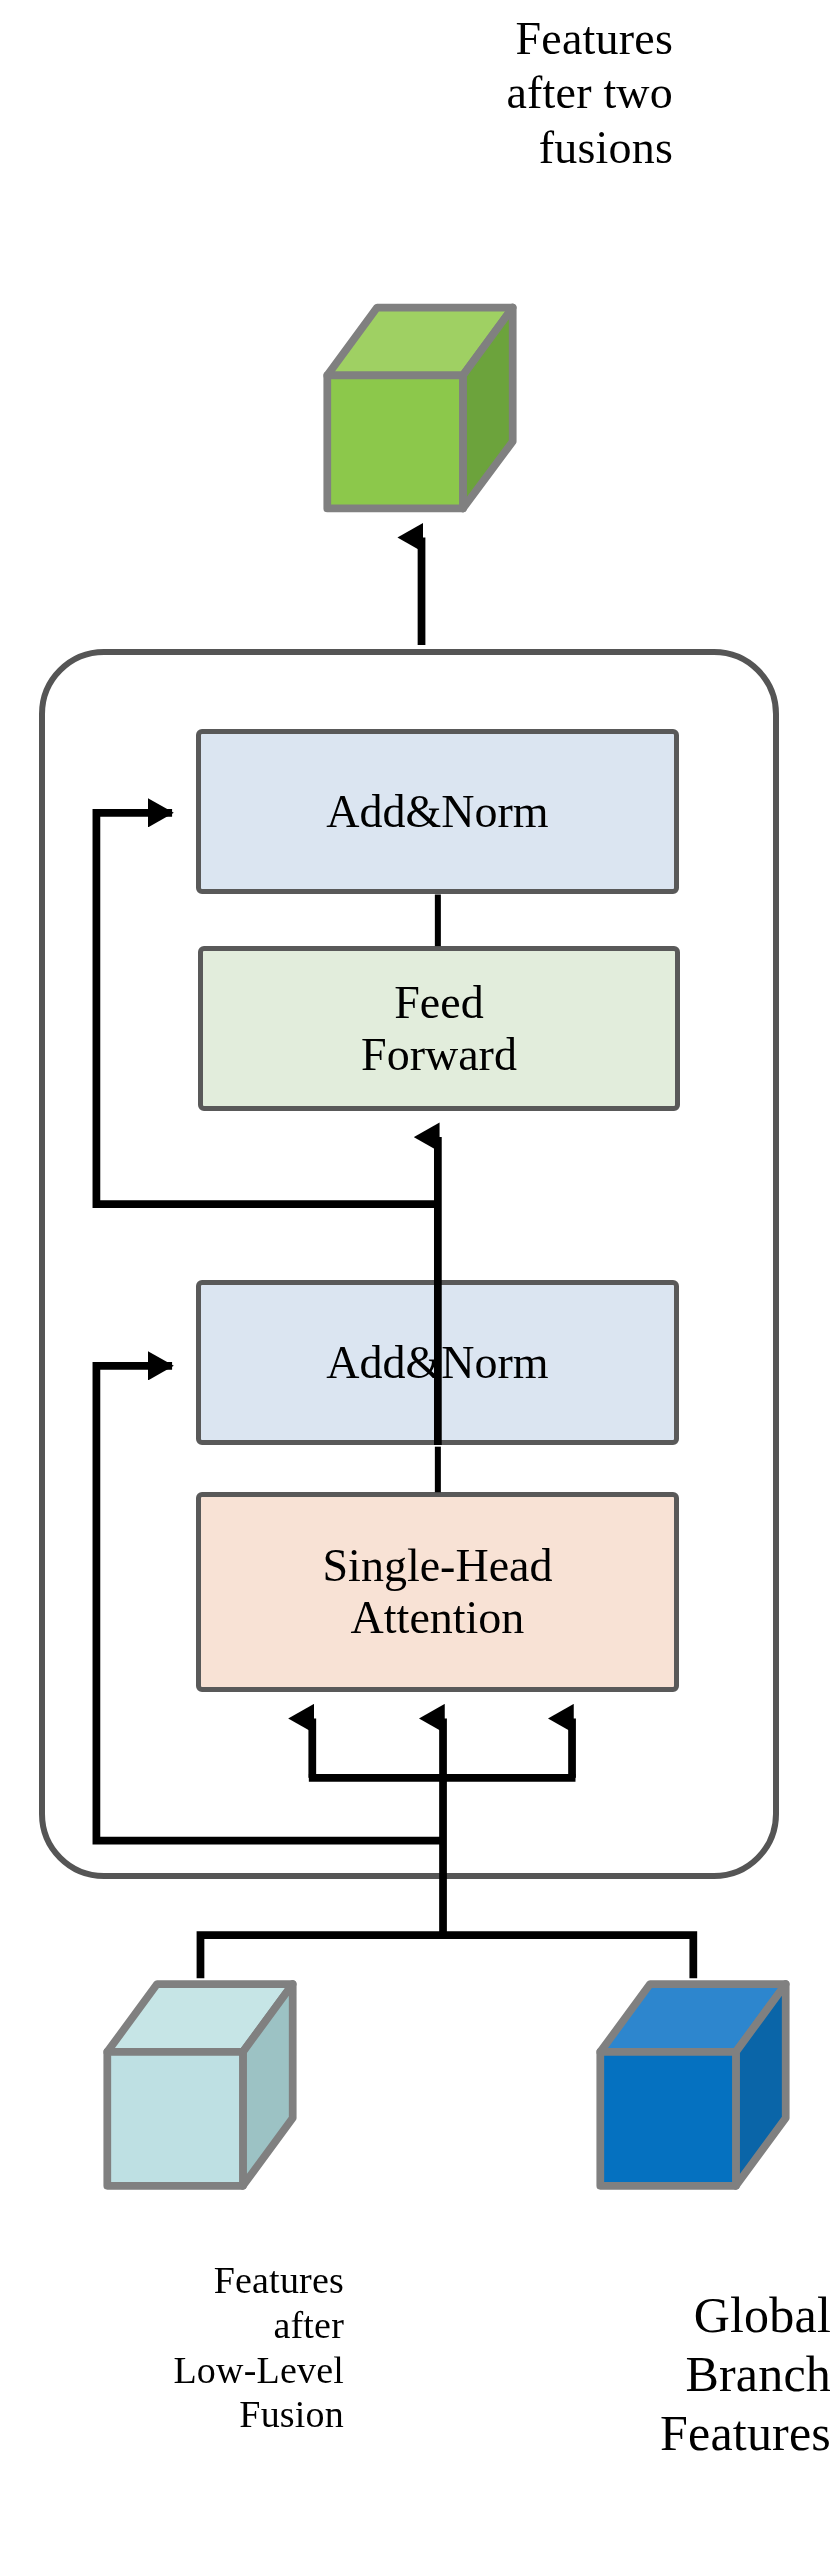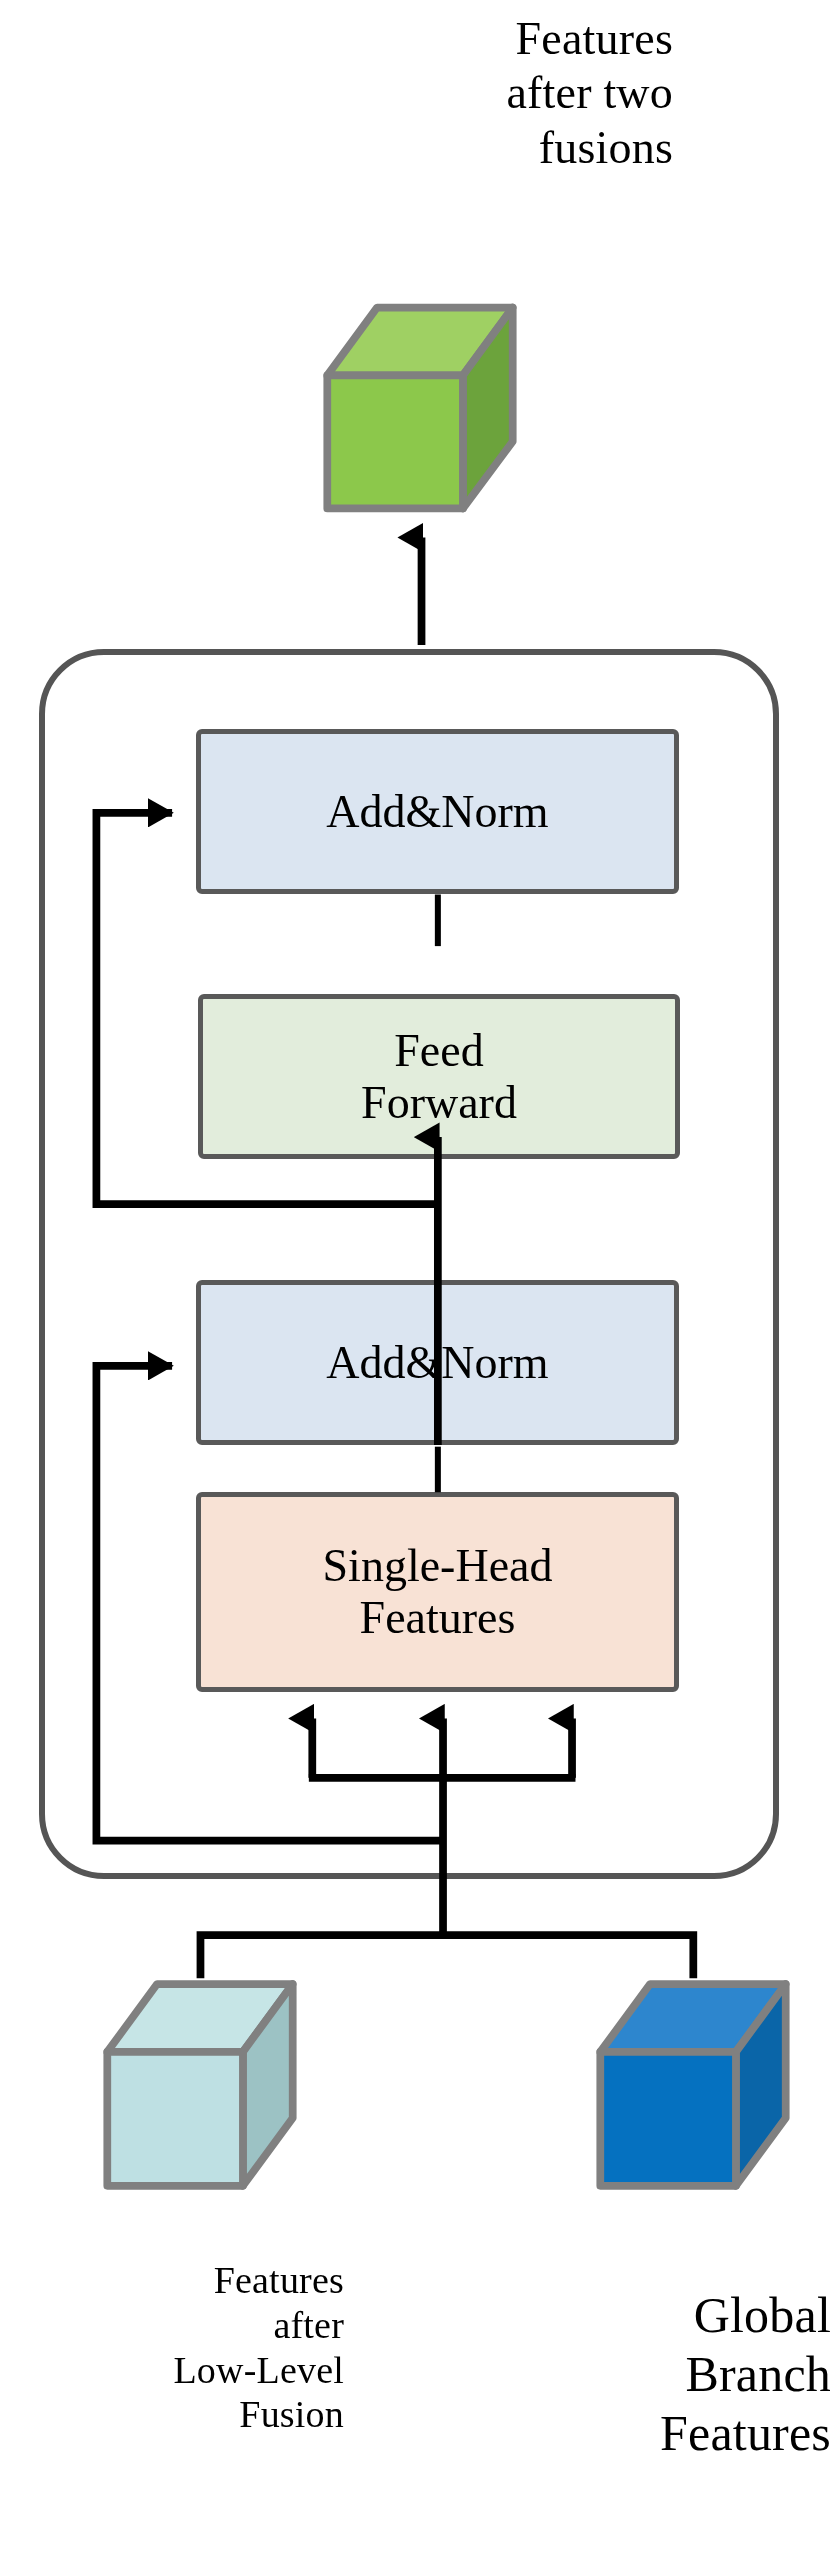--- a/index.html
+++ b/index.html
@@ -83,21 +83,20 @@
     left: 196px; top: 729px;
     width: 483px; height: 165px;
     background: #dbe5f1;
     font-size: 46px;
   }
   #block-feedforward {
     left: 198px; top: 946px;
     width: 482px; height: 165px;
     background: #e2eddc;
     font-size: 46px;
-    margin-top: 48px;
   }
   #block-addnorm-bottom {
     left: 196px; top: 1280px;
     width: 483px; height: 165px;
     background: #dbe5f1;
     font-size: 46px;
   }
   #block-attention {
     left: 196px; top: 1492px;
     width: 483px; height: 200px;
@@ -139,21 +138,21 @@
   <div id="transformer-container"></div>
 
   <div id="block-addnorm-top" class="block">Add&amp;Norm</div>
 
   <div id="block-feedforward" class="block">Feed
 Forward</div>
 
   <div id="block-addnorm-bottom" class="block">Add&amp;Norm</div>
 
   <div id="block-attention" class="block">Single-Head
-Features</div>
+Attention</div>
 
   <div class="cube" id="cube-input-cyan" style="left:103px; top:1978px; width:194px; height:213px;">
     <svg width="194" height="213" viewBox="0 0 226 248" style="position:absolute;left:0;top:0;">
       <polygon points="5,86 63,7 221,7 163,86" fill="#c6e5e6" stroke="#808080" stroke-width="9" stroke-linejoin="round"></polygon>
       <polygon points="163,86 221,7 221,163 163,242" fill="#9cc2c4" stroke="#808080" stroke-width="9" stroke-linejoin="round"></polygon>
       <rect x="5" y="86" width="158" height="156" fill="#bee0e3" stroke="#808080" stroke-width="9" stroke-linejoin="round"></rect>
     </svg>
   </div>
 
   <div class="cube" id="cube-input-blue" style="left:596px; top:1978px; width:194px; height:213px;">

